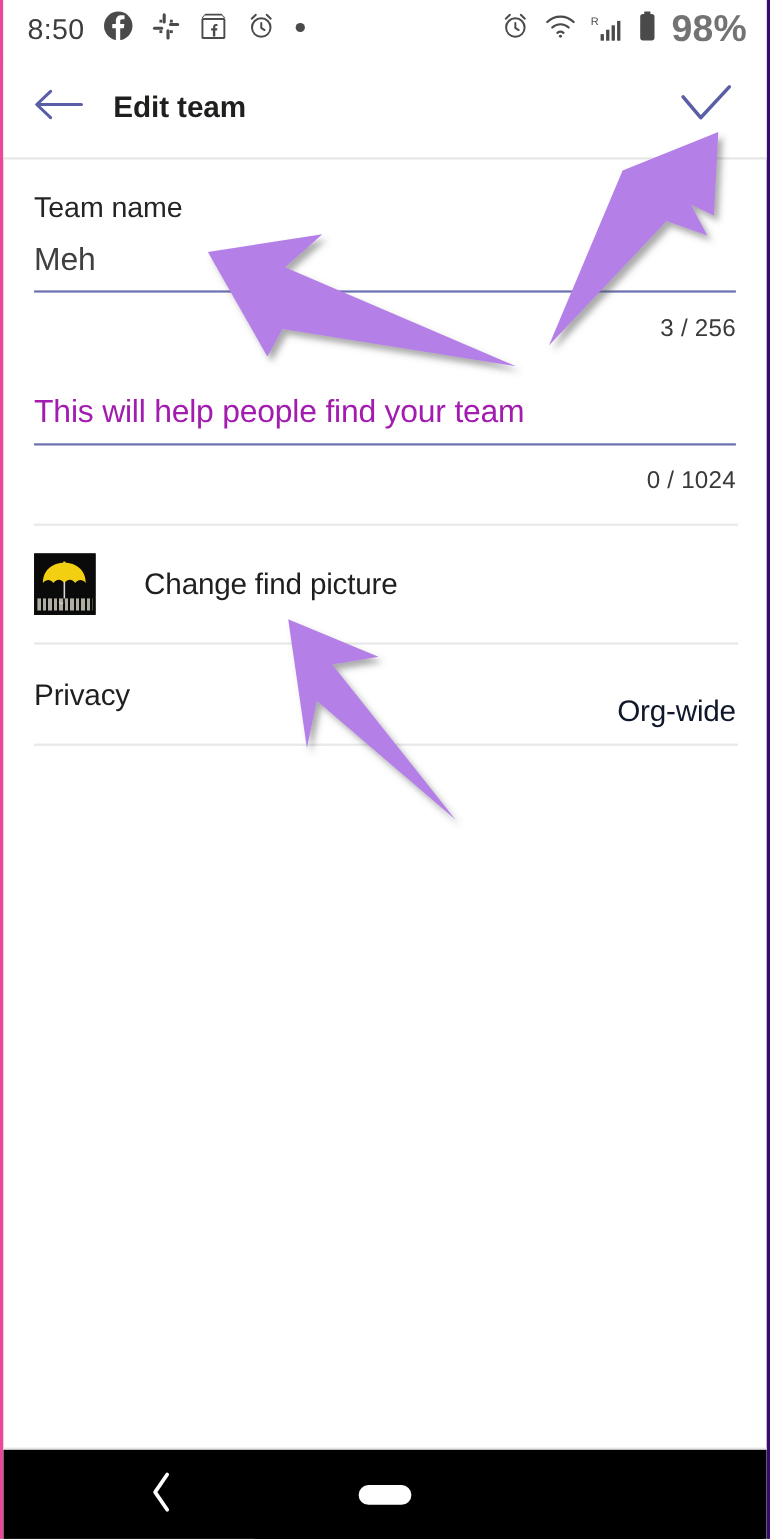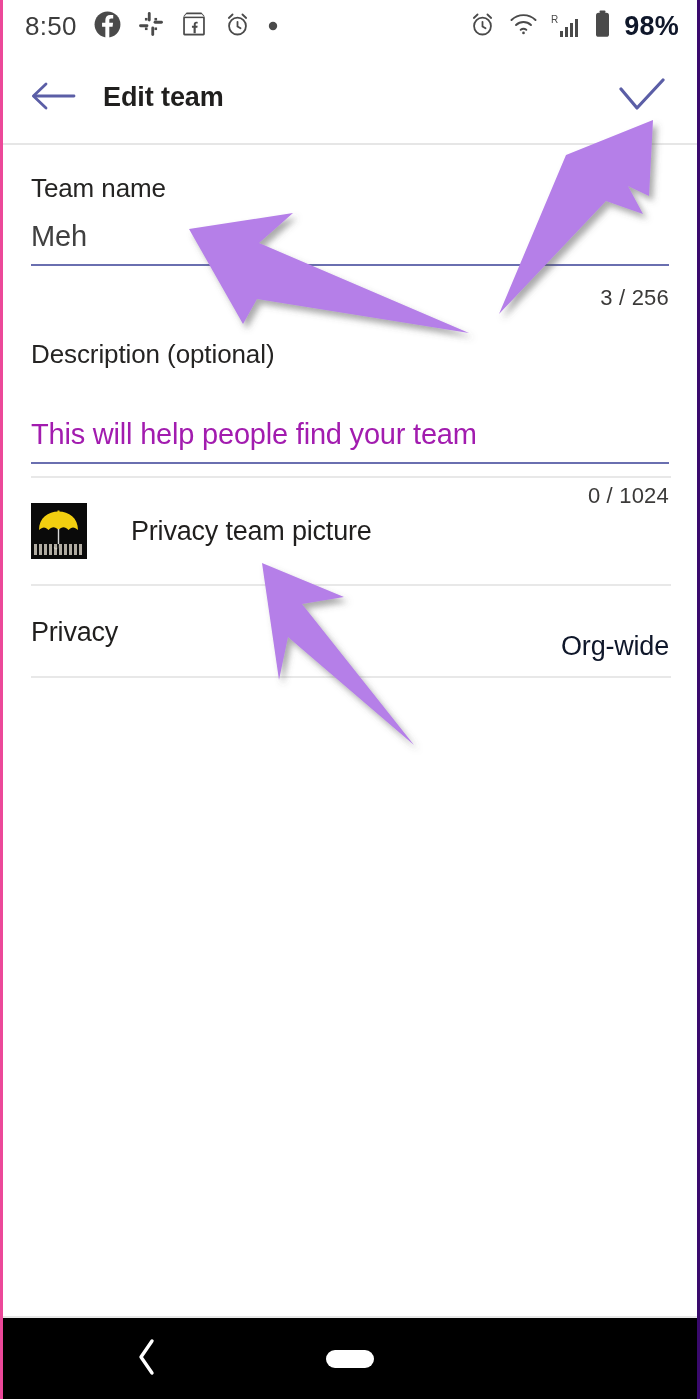--- a/index.html
+++ b/index.html
@@ -25,21 +25,21 @@
   #status-bar {
     position:absolute; left:0; top:0; width:694px; height:52px;
     background:#ffffff;
     display:flex; align-items:center;
     padding:0 18px 0 22px;
     color:#4a4a4a;
   }
   #status-left { display:flex; align-items:center; gap:17px; }
   #status-right { display:flex; align-items:center; gap:13px; margin-left:auto; }
   .clock-text { font-size:26px; font-weight:400; color:#3d3d3d; letter-spacing:.3px; }
-  .battery-text { font-size:27px; font-weight:700; color:#0f172a; letter-spacing:.2px; }
+  .battery-text { font-size:34px; font-weight:700; color:#737373; letter-spacing:.2px; }
   .sicon { display:block; }
 
   
   #app-bar {
     position:absolute; left:0; top:52px; width:694px; height:91px;
     background:#ffffff; display:flex; align-items:center;
     padding:0 26px 0 24px;
   }
   #back-btn { width:52px; height:52px; display:flex; align-items:center; justify-content:center; }
   #page-title {
@@ -234,41 +234,40 @@
 
   <div id="form-area">
 
     <div class="field-block">
       <div class="field-label">Team name</div>
       <div class="field-input">Meh</div>
       <div class="field-counter">3 / 256</div>
     </div>
 
     <div class="field-block">
-      <div class="field-label">Description (optional)</div>
       <div class="field-input placeholder">This will help people find your team</div>
       <div class="field-counter">0 / 1024</div>
     </div>
 
   </div>
 
   <div class="divider-inset" style="top:476px;"></div>
 
   <div id="picture-row">
     <div id="team-avatar">
       <svg width="56" height="56" viewBox="0 0 56 56" style="position:absolute;left:0;top:0;">
         <rect width="56" height="56" fill="#0a0a0a"></rect>
         <path d="M8 27 C8 15 17 8.5 27.5 8.5 C38 8.5 47 15 47 27 C43.5 23.5 40.5 23.5 37.5 27 C34 23.2 31 23.2 27.5 27 C24 23.2 21 23.2 17.5 27 C14.5 23.5 11.5 23.5 8 27 Z" fill="#f2cf10"></path>
         <path d="M27.5 26 L27.5 42.5" stroke="#d8d8d8" stroke-width="1.4"></path>
         <path d="M27.5 42.5 C27.5 46.5 23.5 46.8 22.8 43.6" stroke="#d8d8d8" stroke-width="1.4" fill="none"></path>
         <path d="M26.5 7.5 L28.5 7.5 L28.5 9.5 L26.5 9.5 Z" fill="#f2cf10"></path>
       </svg>
       <div id="avatar-caption"></div>
     </div>
-    <div id="picture-label">Privacy team picture</div>
+    <div id="picture-label">Change find picture</div>
   </div>
 
   <div class="divider-inset" style="top:584px;"></div>
 
   <div id="privacy-row">
     <div id="privacy-label">Privacy</div>
     <div id="privacy-value">Org-wide</div>
   </div>
 
   <div class="divider-inset" style="top:676px;"></div>

